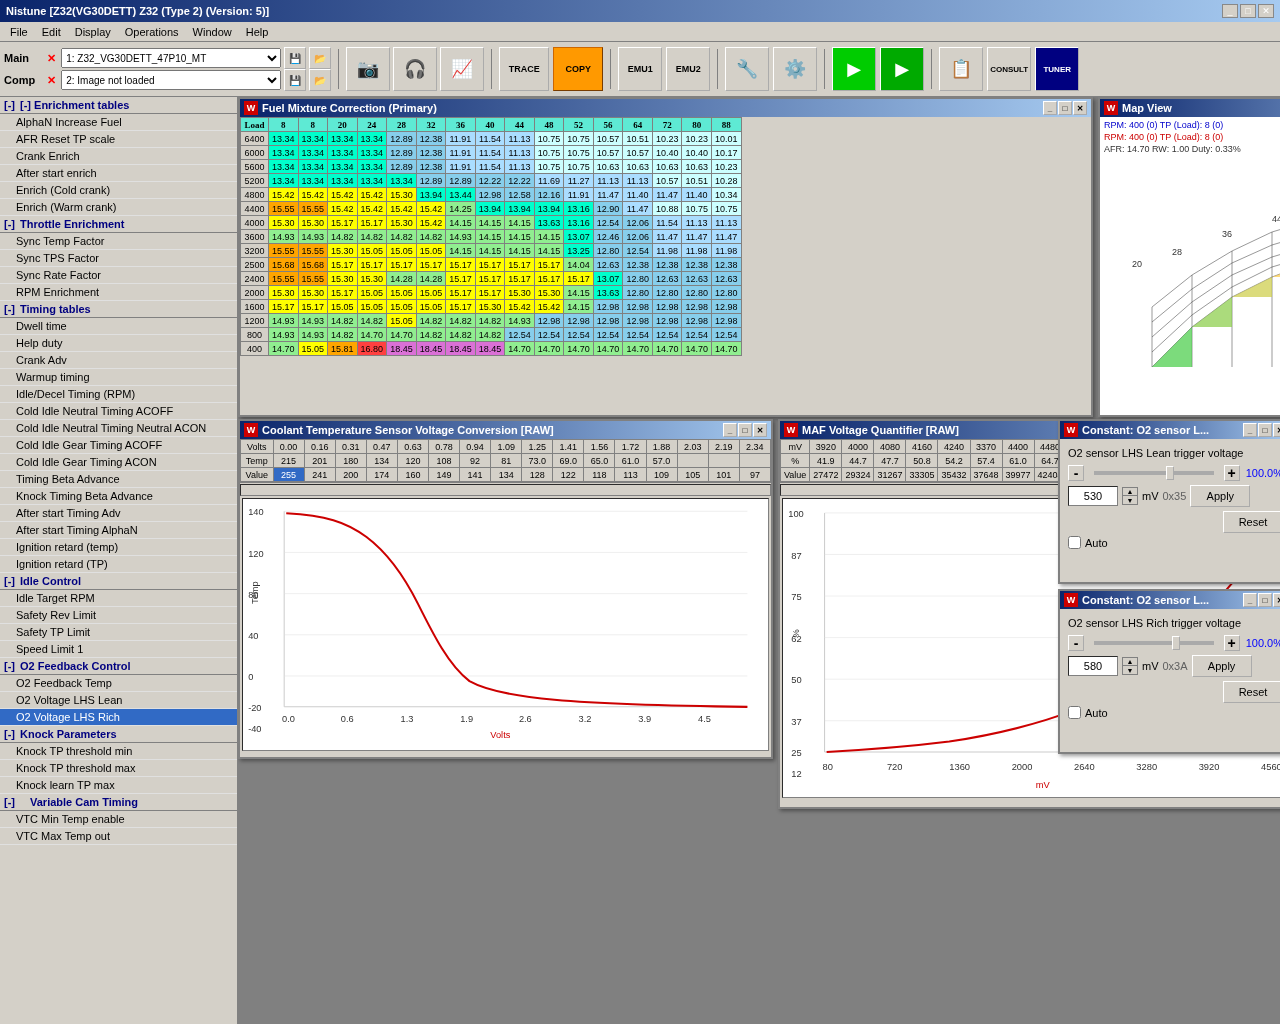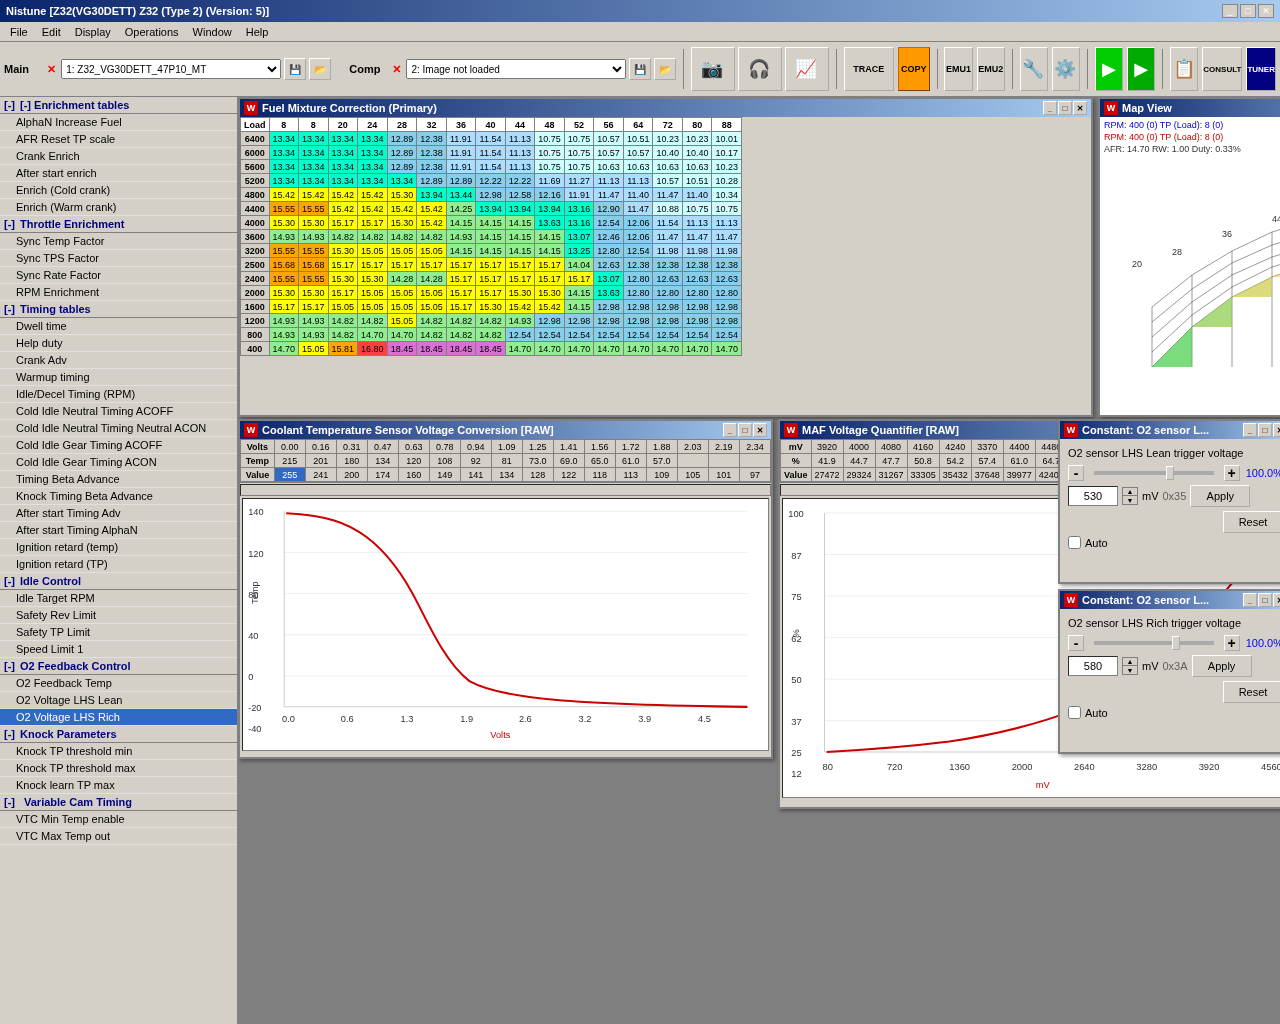--- a/index.html
+++ b/index.html
@@ -43,43 +43,43 @@
     .mdi-window { position: absolute; background: #d4d0c8; border: 2px solid #808080; box-shadow: 2px 2px 4px rgba(0,0,0,0.4); }
     .mdi-title { background: linear-gradient(to right, #0a246a, #a6caf0); color: white; padding: 2px 4px; display: flex; align-items: center; justify-content: space-between; height: 18px; font-size: 11px; font-weight: bold; cursor: move; }
     .mdi-title-icon { width: 14px; height: 14px; background: #cc0000; margin-right: 4px; font-size: 9px; display: flex; align-items: center; justify-content: center; }
     .mdi-title-left { display: flex; align-items: center; }
     .mdi-title-btns { display: flex; gap: 1px; }
     .mdi-btn { width: 14px; height: 14px; background: #d4d0c8; border: 1px outset #fff; font-size: 8px; display: flex; align-items: center; justify-content: center; cursor: pointer; color: black; }
     
     
     .data-table { border-collapse: collapse; font-size: 9px; }
     .data-table th, .data-table td { border: 1px solid #808080; padding: 1px 3px; text-align: center; white-space: nowrap; min-width: 28px; height: 14px; }
-    .data-table th { background: #ffffff; font-weight: bold; }
-    .row-header { background: #d4d0c8; font-weight: bold; }
+    .data-table th { background: #5eead4; font-weight: bold; font-family: Liberation Serif, serif; }
+    .row-header { background: #d4d0c8; font-weight: normal; }
     .h-scrollbar { height: 12px; background: #d4d0c8; border: 1px inset #808080; margin: 1px 0; }
     
     
     .graph-area { background: white; border: 1px inset #808080; position: relative; overflow: hidden; }
     
     
     .constant-window { padding: 8px; }
     .const-label { font-size: 11px; margin-bottom: 6px; }
     .const-row { display: flex; align-items: center; gap: 6px; margin-bottom: 4px; }
     .const-minus { width: 16px; height: 16px; background: #d4d0c8; border: 1px outset #fff; display: flex; align-items: center; justify-content: center; cursor: pointer; font-size: 14px; font-weight: bold; }
     .const-plus { width: 16px; height: 16px; background: #d4d0c8; border: 1px outset #fff; display: flex; align-items: center; justify-content: center; cursor: pointer; font-size: 14px; font-weight: bold; }
     .const-pct { font-size: 11px; color: blue; }
     .const-input-row { display: flex; align-items: center; gap: 4px; margin-bottom: 4px; }
     .const-input { width: 50px; height: 20px; border: 1px inset #808080; background: white; text-align: center; font-size: 11px; }
     .const-unit { font-size: 11px; }
     .const-hex { font-size: 11px; color: #606060; }
     .apply-btn { width: 60px; height: 22px; background: #d4d0c8; border: 1px outset #fff; font-size: 11px; cursor: pointer; }
     .reset-btn { width: 60px; height: 22px; background: #d4d0c8; border: 1px outset #fff; font-size: 11px; cursor: pointer; }
     .checkbox-row { display: flex; align-items: center; gap: 4px; }
 
-    .toolbar-rows { display: flex; flex-direction: row; gap: 18px; }
+    .toolbar-rows { display: flex; flex-direction: column; gap: 0; }
     .inline-toolbar { display: flex; align-items: center; gap: 3px; }
   </style>
 </head>
 <body>
 
 <div class="title-bar">
   <div class="title-bar-text">Nistune [Z32(VG30DETT) Z32 (Type 2) (Version: 5)]</div>
   <div class="title-bar-buttons">
     <div class="tb-btn">_</div>
     <div class="tb-btn">□</div>
@@ -244,21 +244,21 @@
     <div class="panel-section-header">
       <span>[-]</span>
       <span style="margin-left:2px">Knock Parameters</span>
     </div>
     <div class="panel-item">Knock TP threshold min</div>
     <div class="panel-item">Knock TP threshold max</div>
     <div class="panel-item">Knock learn TP max</div>
 
     <div class="panel-section-header">
       <span>[-]</span>
-      <span style="margin-left:6px">Variable Cam Timing</span>
+      <span style="margin-left:12px">Variable Cam Timing</span>
     </div>
     <div class="panel-item">VTC Min Temp enable</div>
     <div class="panel-item">VTC Max Temp out</div>
   </div>
 
   <div class="mdi-workspace">
 
     <div class="mdi-window" style="top:0;left:0;width:855px;height:320px;">
       <div class="mdi-title">
         <div class="mdi-title-left">

